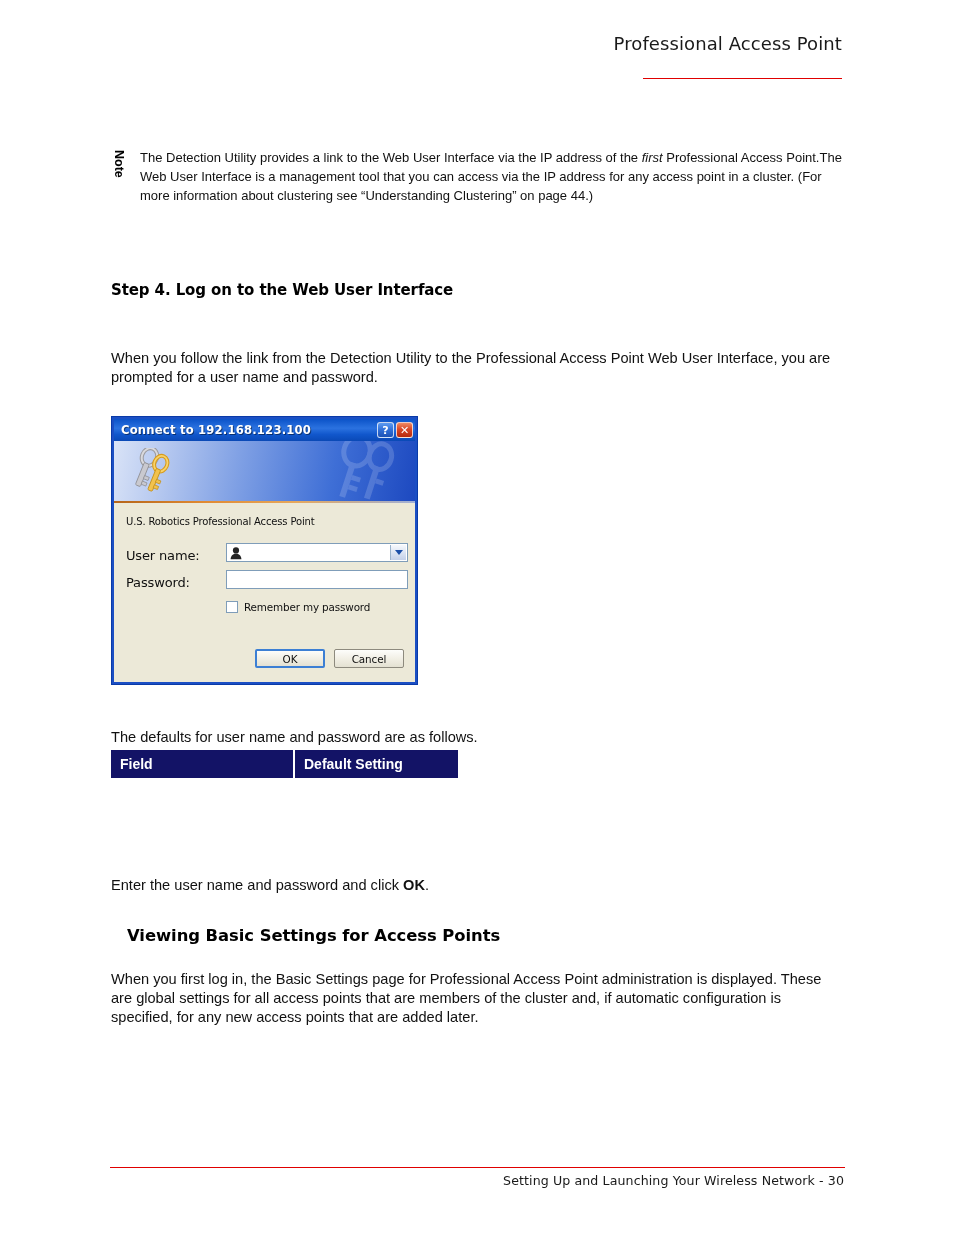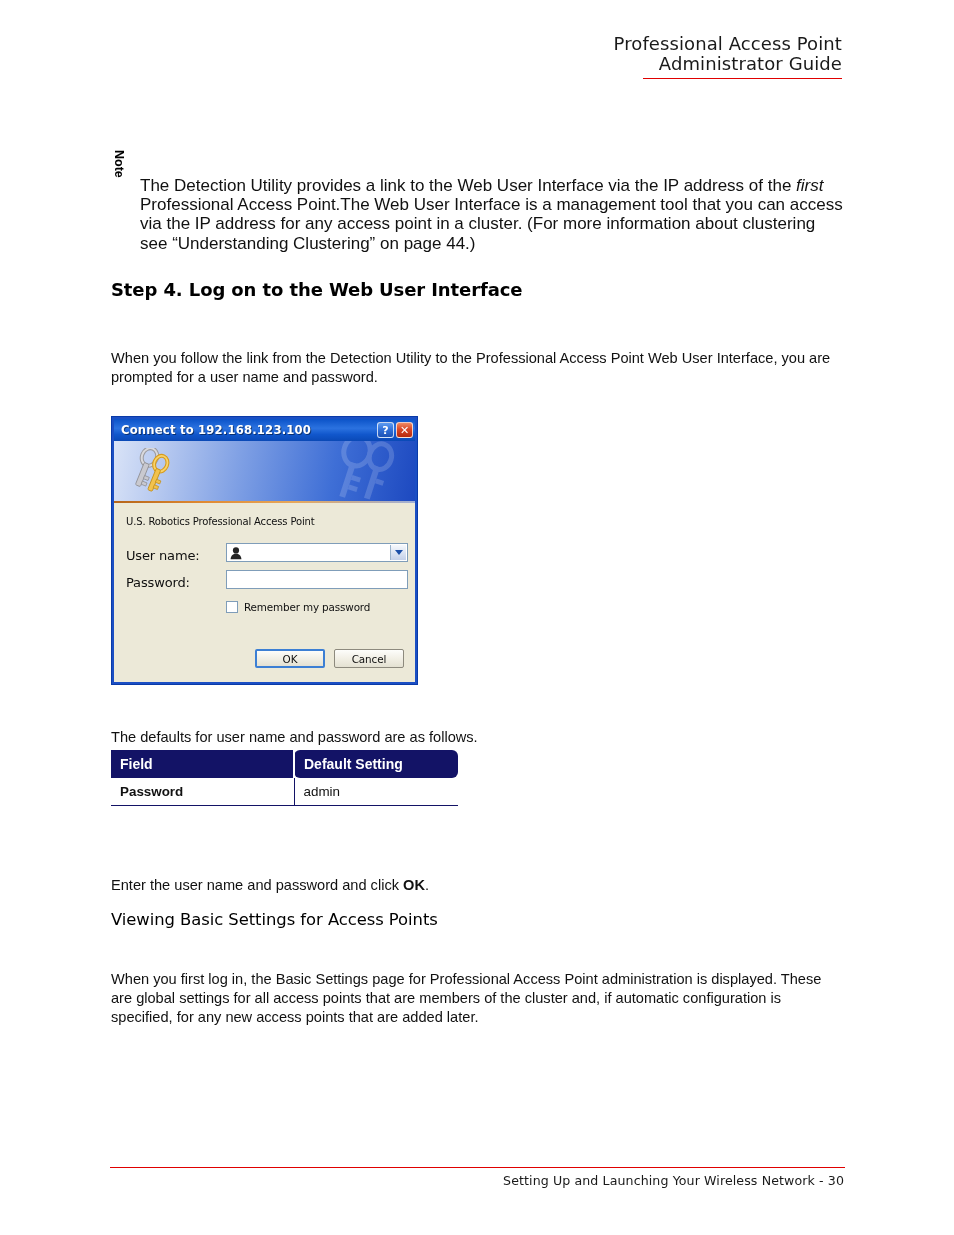--- a/index.html
+++ b/index.html
@@ -55,47 +55,46 @@
     font-family: "Liberation Sans", sans-serif;
     font-weight: bold;
     font-size: 12.5px;
     writing-mode: vertical-rl;
     text-orientation: mixed;
     letter-spacing: 0px;
     line-height: 13px;
   }
   .note-text {
     margin-left: 30px;
-    font-size: 17px;
+    font-size: 13px;
     line-height: 19.2px;
     color: #111;
-    margin-top: 28px;
   }
   .note-text .ital { font-style: italic; }
 
   
   h1.step-heading {
     position: absolute;
     top: 276px;
     left: 111px;
     margin: 0;
     font-family: "DejaVu Sans", sans-serif;
     font-weight: bold;
-    font-size: 18px;
+    font-size: 15px;
     line-height: 28px;
     letter-spacing: -0.1px;
     color: #000;
   }
   h2.sub-heading {
     position: absolute;
     top: 909px;
     left: 111px;
-    margin: 0;
-    font-family: "DejaVu Sans", sans-serif;
-    font-weight: normal;
+    margin: 16px;
+    font-family: "DejaVu Sans", sans-serif;
+    font-weight: bold;
     font-size: 16.4px;
     line-height: 22px;
     letter-spacing: -0.05px;
     color: #000;
   }
 
   
   .body-para {
     position: absolute;
     left: 111px;
@@ -323,21 +322,21 @@
     background: #131366;
     color: #ffffff;
     font-weight: bold;
     text-align: left;
     font-size: 14px;
     padding: 6px 10px 6px 9px;
     border-right: 2px solid #ffffff;
   }
   .defaults-table th:last-child { border-right: none; }
   .defaults-table th.c1 { width: 163px; }
-  .defaults-table th.c2 { width: 144px; border-radius: 6px; }
+  .defaults-table th.c2 { width: 144px; }
   .defaults-table td {
     padding: 6px 10px 6px 9px;
     border-bottom: 1.4px solid #131366;
     border-right: 1.4px solid #131366;
     color: #111;
     font-size: 13.4px;
     vertical-align: middle;
   }
   .defaults-table td:last-child {
     border-right: none;
@@ -368,21 +367,20 @@
     padding-right: 110px;
     letter-spacing: 0.1px;
     margin-left: 40px;
   }
 </style>
 </head>
 <body>
 
 <div class="page-header">
   <div class="hdr-line">Professional Access Point</div>
-  <div class="hdr-line">Administrator Guide</div>
 </div>
 <div class="hdr-rule"></div>
 
 <div class="note-block">
   <div class="note-label">Note</div>
   <div class="note-text"><span>The Detection Utility provides a link to the Web User Interface via the IP address of the </span><span class="ital">first</span><span> Professional Access Point.The Web User Interface is a management tool that you can access via the IP address for any access point in a cluster. (For more information about clustering see “Understanding Clustering” on page 44.)</span></div>
 </div>
 
 <h1 class="step-heading">Step 4. Log on to the Web User Interface</h1>
 
@@ -462,24 +460,20 @@
 <p class="body-para" id="para-defaults">The defaults for user name and password are as follows.</p>
 
 <table class="defaults-table">
   <thead>
     <tr>
       <th class="c1">Field</th>
       <th class="c2">Default Setting</th>
     </tr>
   </thead>
   <tbody>
-    <tr>
-      <td class="key">Password</td>
-      <td>admin</td>
-    </tr>
   </tbody>
 </table>
 
 <p class="body-para" id="para-enter"><span>Enter the user name and password and click </span><b>OK</b><span>.</span></p>
 
 <h2 class="sub-heading">Viewing Basic Settings for Access Points</h2>
 
 <p class="body-para" id="para-basic">When you first log in, the Basic Settings page for Professional Access Point administration is displayed. These are global settings for all access points that are members of the cluster and, if automatic configuration is specified, for any new access points that are added later.</p>
 
 <div class="footer-rule"></div>

